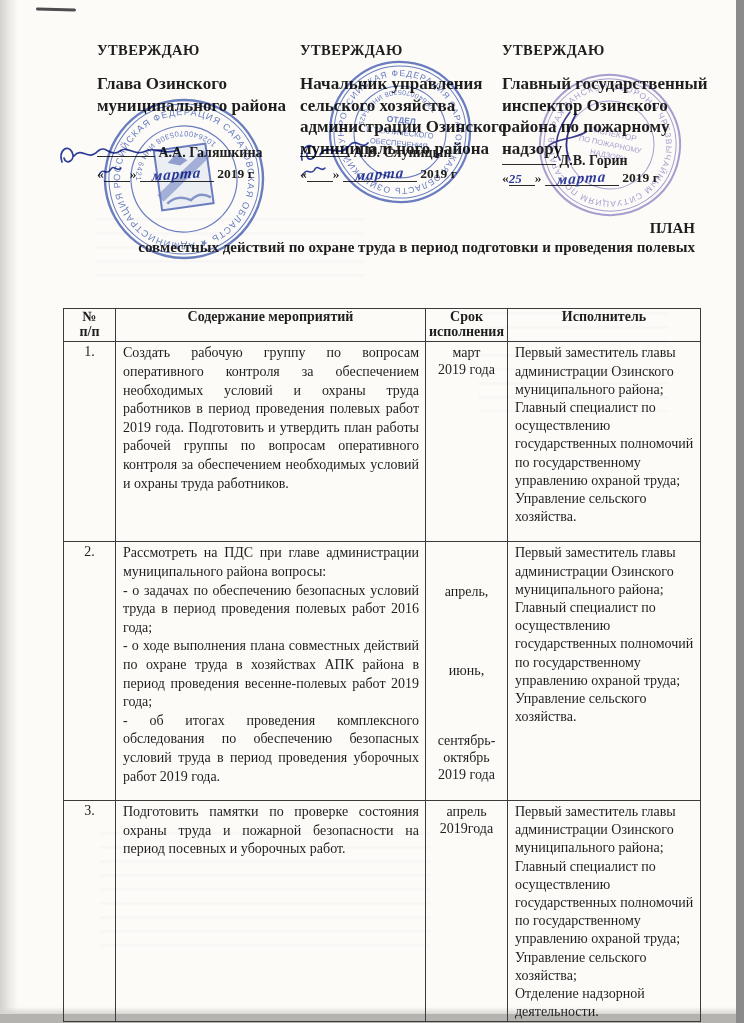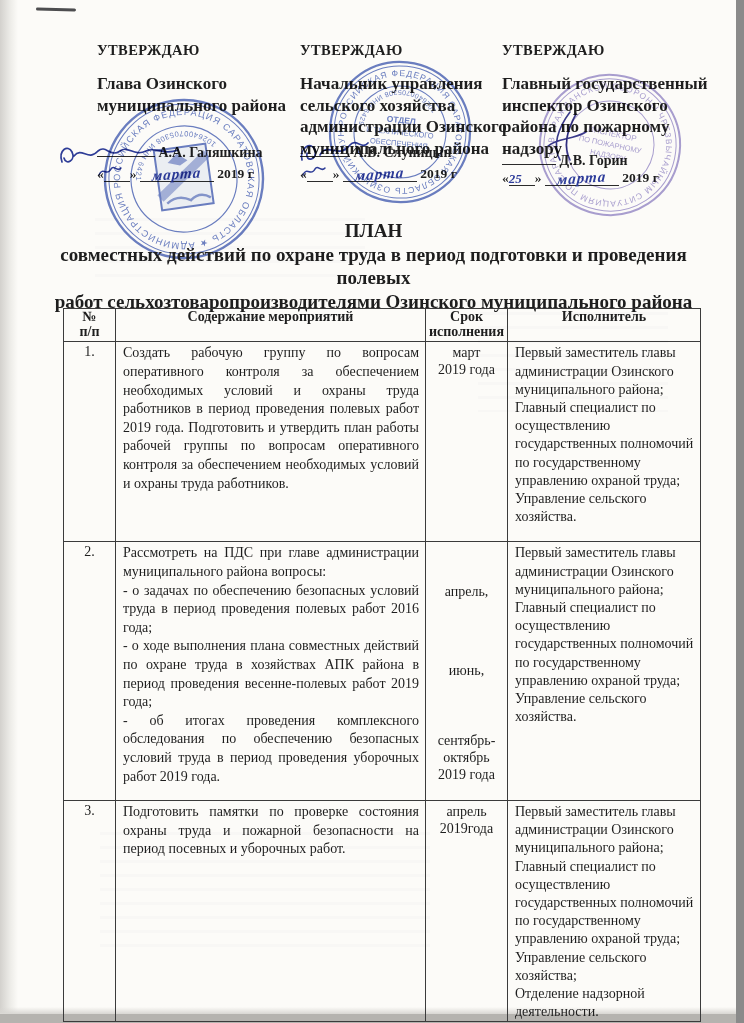--- a/index.html
+++ b/index.html
@@ -29,21 +29,21 @@
   .day-line { display:inline-block; width:26px; border-bottom:1.3px solid #2b2b2b;
     height:15px; vertical-align:bottom; }
   .month-line { display:inline-block; width:74px; border-bottom:1.3px solid #2b2b2b;
     height:16px; text-align:center; vertical-align:bottom; }
   .ink { color:#2e3d9b; font-style:italic; font-weight:bold; }
   .hand-month { display:inline-block; font-size:15px; transform:rotate(-4deg) skewX(-8deg); letter-spacing:1px; }
   .hand-day { font-size:13px; }
 
   
   .title-block { position:absolute; left:52px; top:219px; width:643px;
-    text-align:center; font-weight:bold; font-size:19px; line-height:1.24; }
+    text-align:right; font-weight:bold; font-size:15px; line-height:1.24; }
 
   
   table.doc { position:absolute; left:63px; top:308px; width:637px;
     border-collapse:collapse; table-layout:fixed; font-size:14px; }
   table.doc col.c1 { width:52px; } table.doc col.c2 { width:310px; }
   table.doc col.c3 { width:82px; } table.doc col.c4 { width:193px; }
   table.doc th, table.doc td { border:1.4px solid #3b3b3b; vertical-align:top; }
   table.doc th { font-weight:bold; text-align:center; white-space:pre-line;
     line-height:1.05; padding:1px 0 2px; height:30px; font-size:14px; }
   td.num { text-align:center; padding-top:2px; }
@@ -193,21 +193,20 @@
     <path d="M3,11 C7,2 11,13 15,5 C18,0 21,9 25,4" stroke="#2e3d9b" stroke-width="1.5" fill="none" stroke-linecap="round"></path>
   </svg>
 
   <svg class="sig" style="left:536px;top:108px;" width="60" height="58" viewBox="0 0 60 58">
     <path d="M34,4 C22,20 16,38 24,52 M40,6 C30,24 28,40 34,52 M12,38 C22,30 36,32 50,24" stroke="#3a3a8e" stroke-width="1.6" fill="none" stroke-linecap="round"></path>
   </svg>
 
   <div class="title-block">
     <div>ПЛАН</div>
     <div>совместных действий по охране труда в период подготовки и проведения полевых</div>
-    <div>работ сельхозтоваропроизводителями Озинского муниципального района</div>
   </div>
 
   <table class="doc">
     <colgroup>
         <col class="c1">
         <col class="c2">
         <col class="c3">
         <col class="c4">
       </colgroup>
     <tbody>

